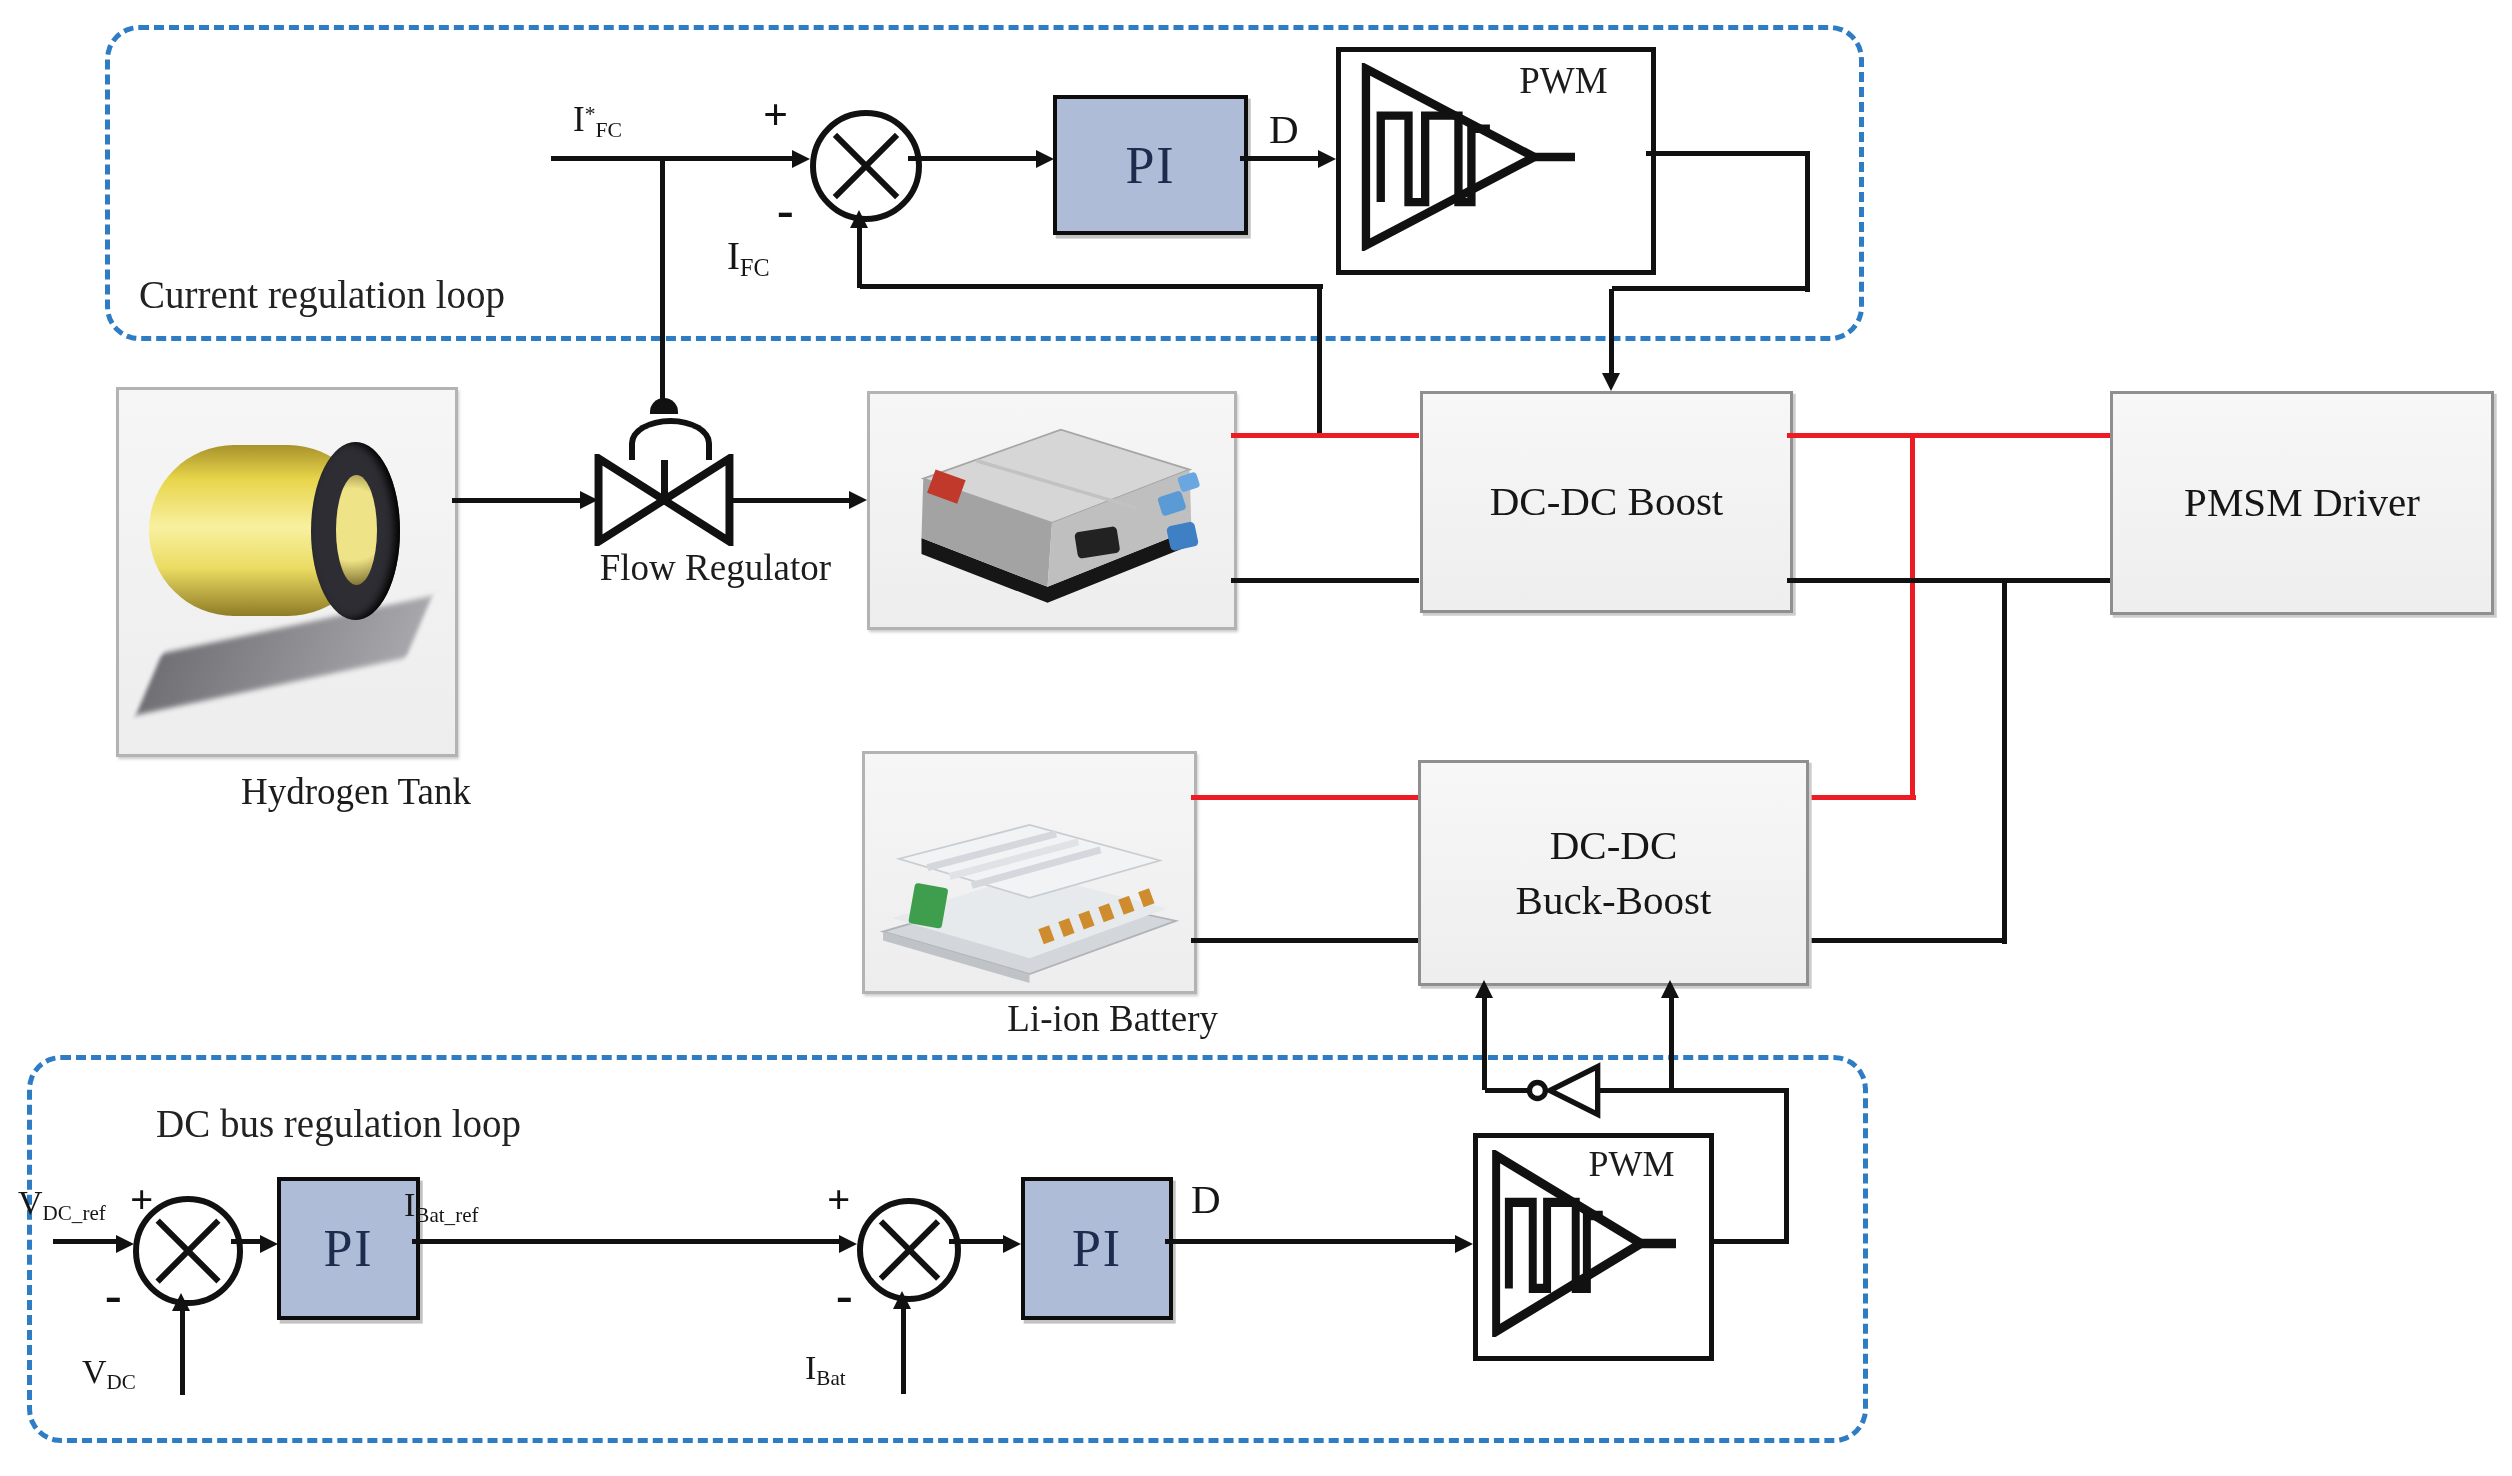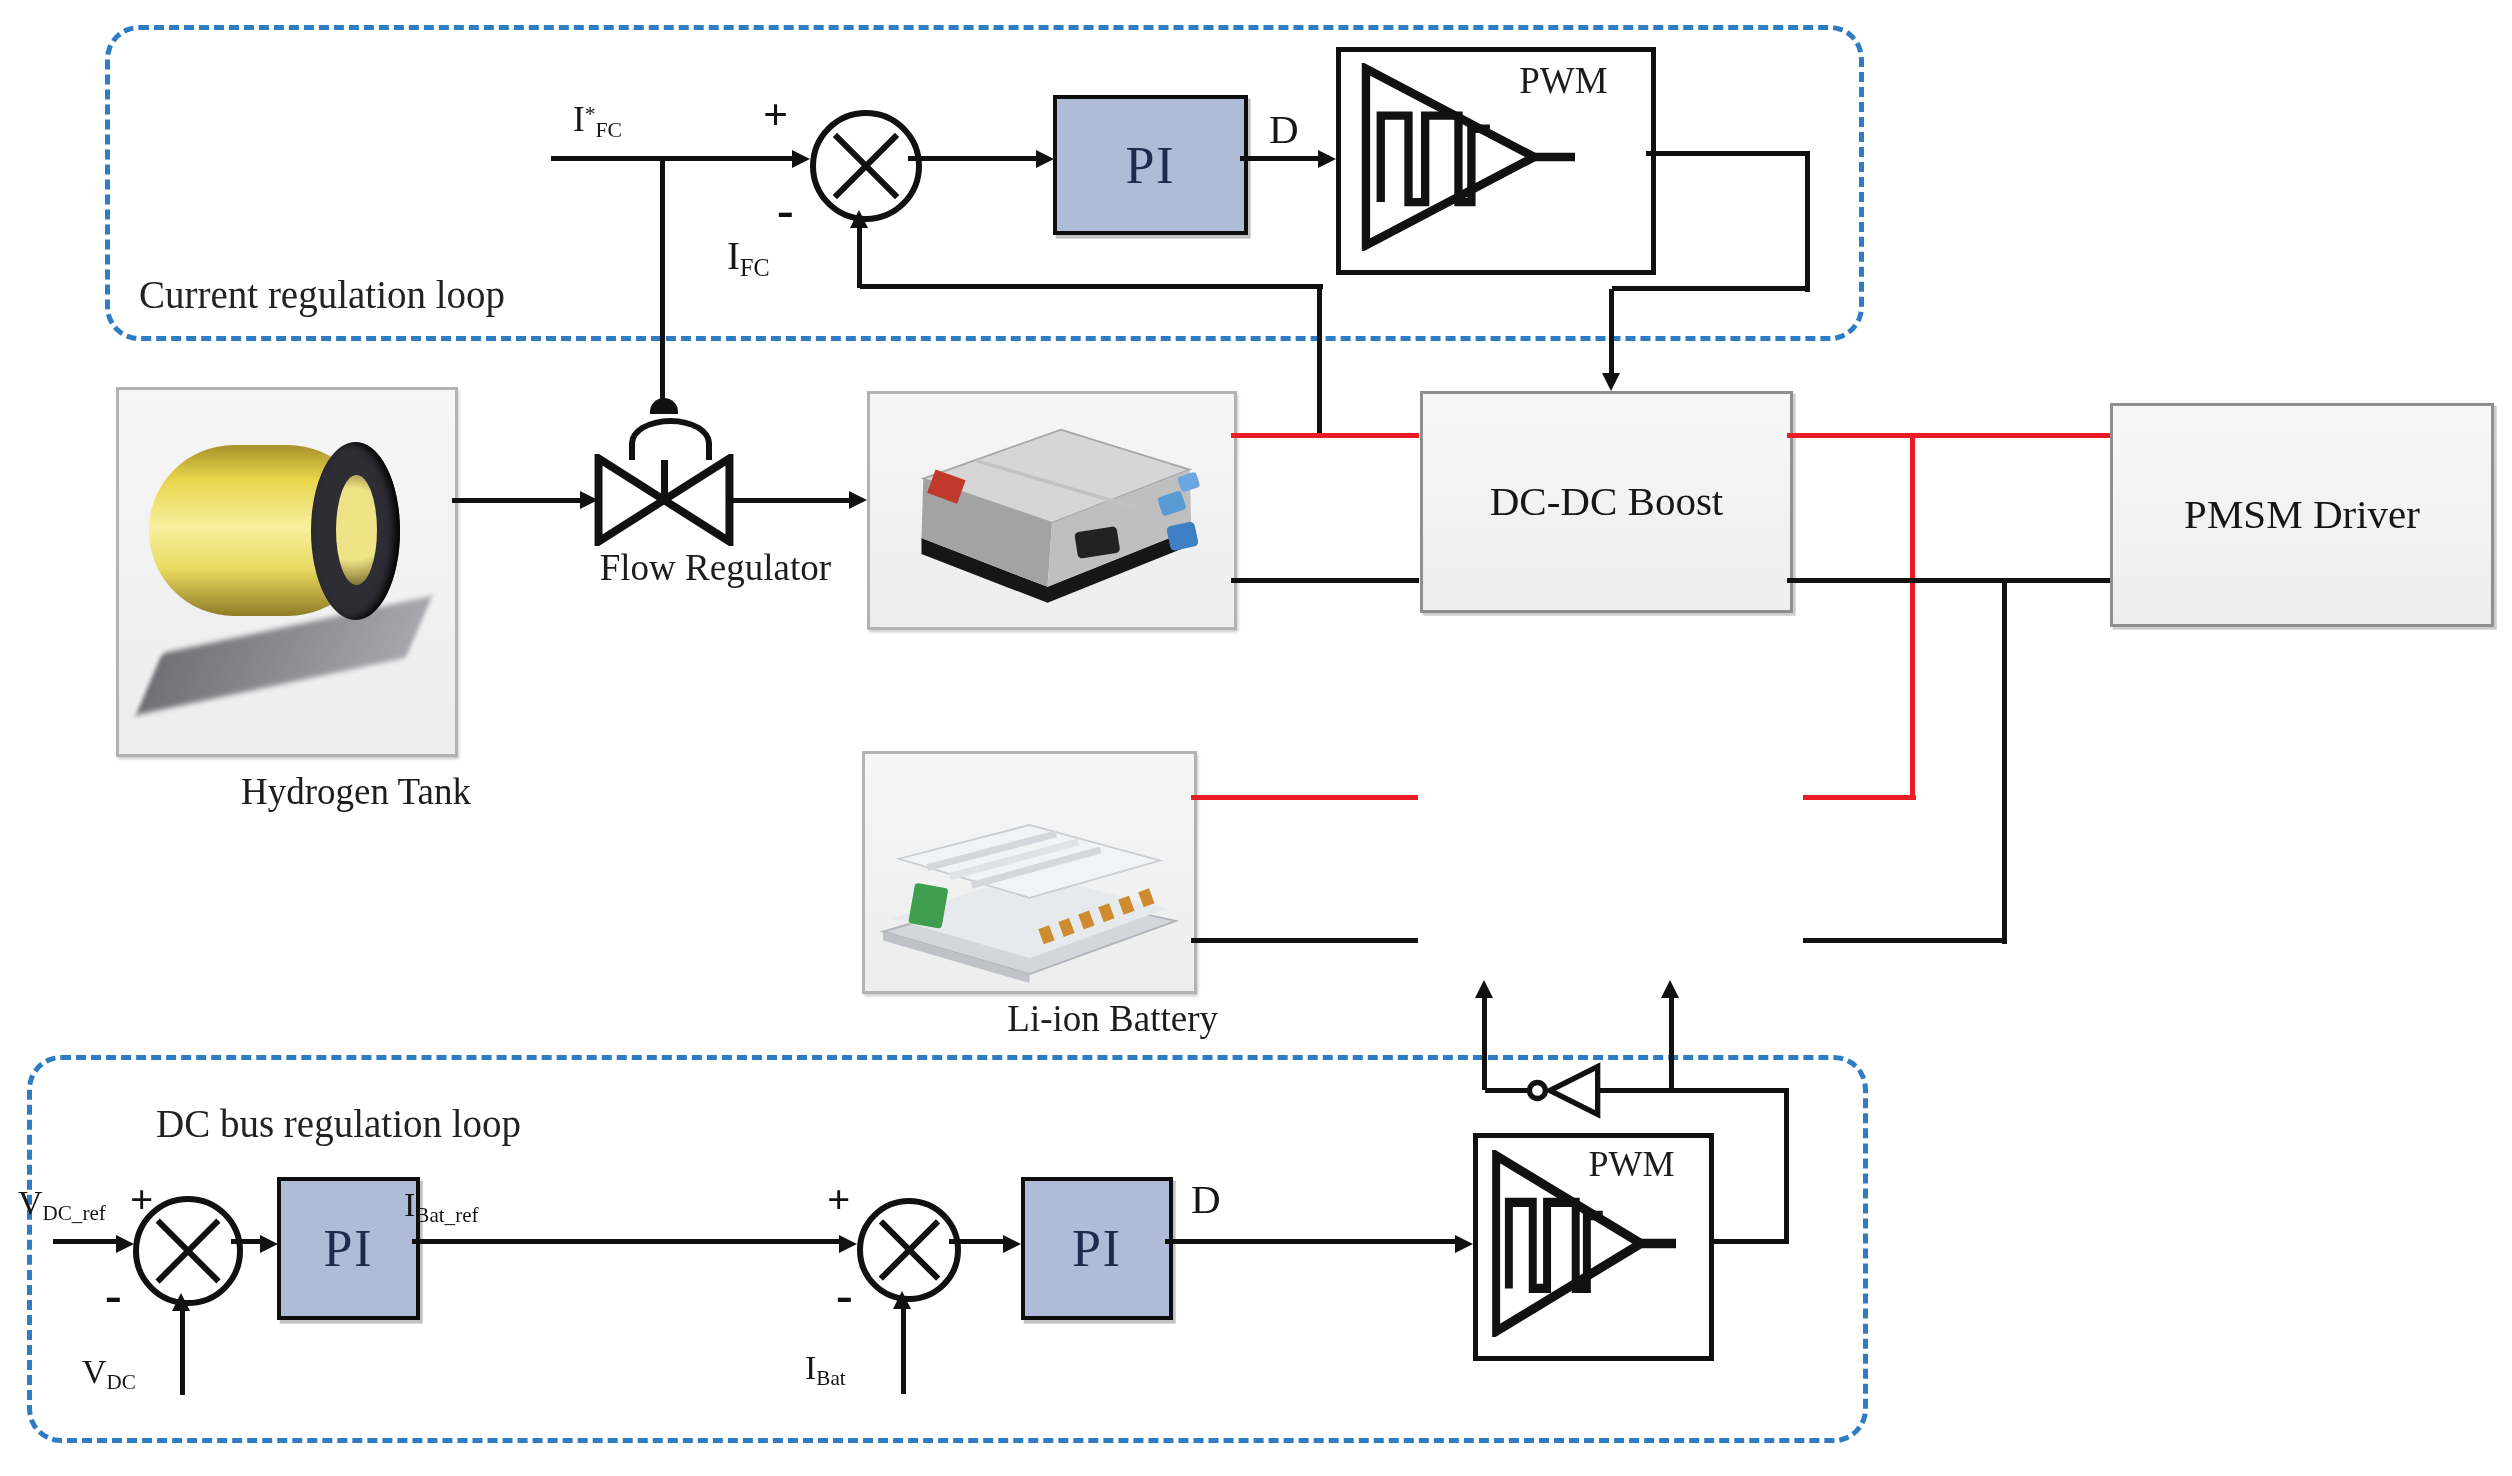--- a/index.html
+++ b/index.html
@@ -139,21 +139,21 @@
       <rect x="326" y="112" width="28" height="22" rx="4" fill="#5b9bd5" transform="rotate(-18 340 123)"></rect>
       <rect x="336" y="146" width="32" height="28" rx="5" fill="#3f7fc4" transform="rotate(-12 352 160)"></rect>
       <rect x="348" y="90" width="22" height="18" rx="4" fill="#6aa7e0" transform="rotate(-18 359 99)"></rect>
       <line x1="120" y1="75" x2="300" y2="128" stroke="#c2c2c2" stroke-width="4"></line>
     </svg>
   </div>
 
   <div class="grayblock" style="left:1420px;top:391px;width:367px;height:216px;">
     <span>DC-DC Boost</span>
   </div>
-  <div class="grayblock" style="left:2110px;top:391px;width:378px;height:218px;margin-top:12px;">
+  <div class="grayblock" style="left:2110px;top:391px;width:378px;height:218px;">
     <span>PMSM Driver</span>
   </div>
 
   <div class="rwire" style="left:1231px;top:433px;width:188px;height:5.3px;"></div>
   <div class="rwire" style="left:1787px;top:433px;width:323px;height:5.3px;"></div>
   <div class="rwire" style="left:1910px;top:436px;width:5.3px;height:364px;"></div>
   <div class="rwire" style="left:1803px;top:795px;width:113px;height:5.3px;"></div>
 
   <div class="wire" style="left:1231px;top:578px;width:188px;height:5.3px;"></div>
   <div class="wire" style="left:1787px;top:578px;width:323px;height:5.3px;"></div>
@@ -171,20 +171,24 @@
       <line x1="198" y1="206" x2="333" y2="156" stroke="#cf8c2f" stroke-dasharray="13 11" stroke-width="18"></line>
       <rect x="52" y="148" width="38" height="46" rx="4" fill="#3f9e4d" transform="rotate(10 71 171)"></rect>
       <polygon points="20,200 185,248 185,258 20,210" fill="#bfc3c7"></polygon>
     </svg>
   </div>
   <div class="complabel" style="left:827px;top:997px;width:391px;">Li-ion Battery</div>
 
   <div class="rwire" style="left:1191px;top:795px;width:227px;height:5.3px;"></div>
   <div class="wire" style="left:1191px;top:938px;width:227px;height:5.3px;"></div>
 
+  <div class="grayblock" style="left:1418px;top:760px;width:385px;height:220px;">
+    <span>DC-DC</span>
+    <span>Buck-Boost</span>
+  </div>
 
   <div class="ah ah-u" style="left:1475px;top:980px;"></div>
   <div class="wire" style="left:1482px;top:997px;width:5.3px;height:93px;"></div>
   <div class="ah ah-u" style="left:1661px;top:980px;"></div>
   <div class="wire" style="left:1669px;top:997px;width:5.3px;height:93px;"></div>
 
   <div class="wire" style="left:1485px;top:1088px;width:48px;height:5.3px;"></div>
   <svg class="abs" style="left:1525px;top:1062px;width:78px;height:57px;" viewBox="0 0 88 64">
     <polygon points="82,5 82,59 28,32" fill="#fff" stroke="#111" stroke-width="6"></polygon>
     <circle cx="14" cy="32" r="9" fill="#fff" stroke="#111" stroke-width="6"></circle>

